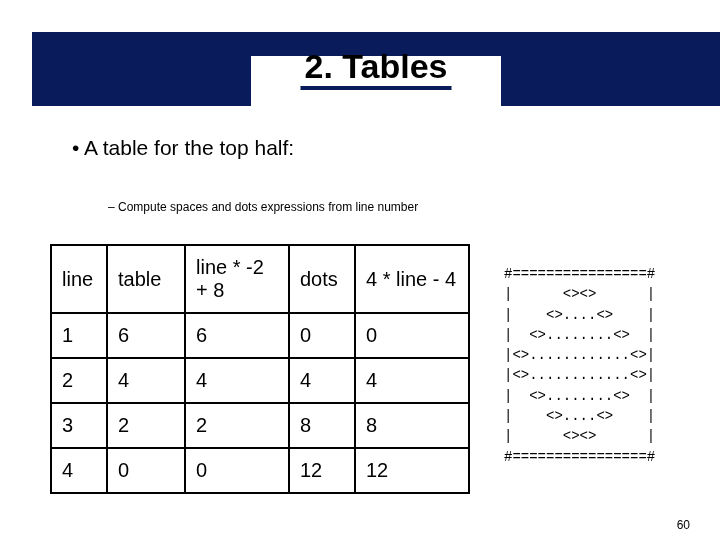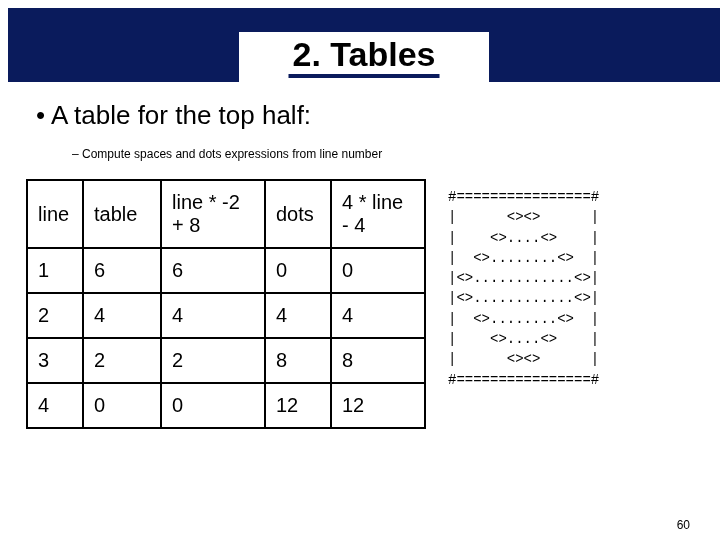--- a/index.html
+++ b/index.html
@@ -1,15 +1,15 @@
 <!DOCTYPE html>
 <html><head>
 <meta charset="utf-8">
 <style>
-  * { margin: 0; padding: 4px; box-sizing: border-box; }
+  * { margin: 0; padding: 16px; box-sizing: border-box; }
   body {
     width: 720px;
     height: 540px;
     background: #fff;
     font-family: Verdana, Geneva, sans-serif;
     position: relative;
     overflow: hidden;
   }
   .banner {
     width: 100%;
@@ -40,21 +40,21 @@
     font-size: 34px;
     font-weight: bold;
     display: inline-block;
     border-bottom: 4px solid #0a1b5c;
     padding: 0 4px;
   }
   .content {
     padding: 14px 16px 0 16px;
   }
   .bullet1 {
-    font-size: 26px;
+    font-size: 21px;
     color: #000;
     margin-left: 8px;
     margin-bottom: 8px;
   }
   .bullet1::before {
     content: "• ";
   }
   .bullet2 {
     font-size: 12px;
     color: #000;
@@ -81,21 +81,21 @@
     font-weight: normal;
     vertical-align: middle;
   }
   th {
     font-weight: normal;
   }
   .col1 { width: 56px; }
   .col2 { width: 78px; }
   .col3 { width: 104px; }
   .col4 { width: 66px; }
-  .col5 { width: 94px; }
+  .col5 { width: 114px; }
   .ascii {
     font-family: "Courier New", monospace;
     font-size: 14px;
     line-height: 1.45;
     white-space: pre;
     color: #000;
     margin-top: 4px;
     margin-left: 10px;
   }
   .page-num {

